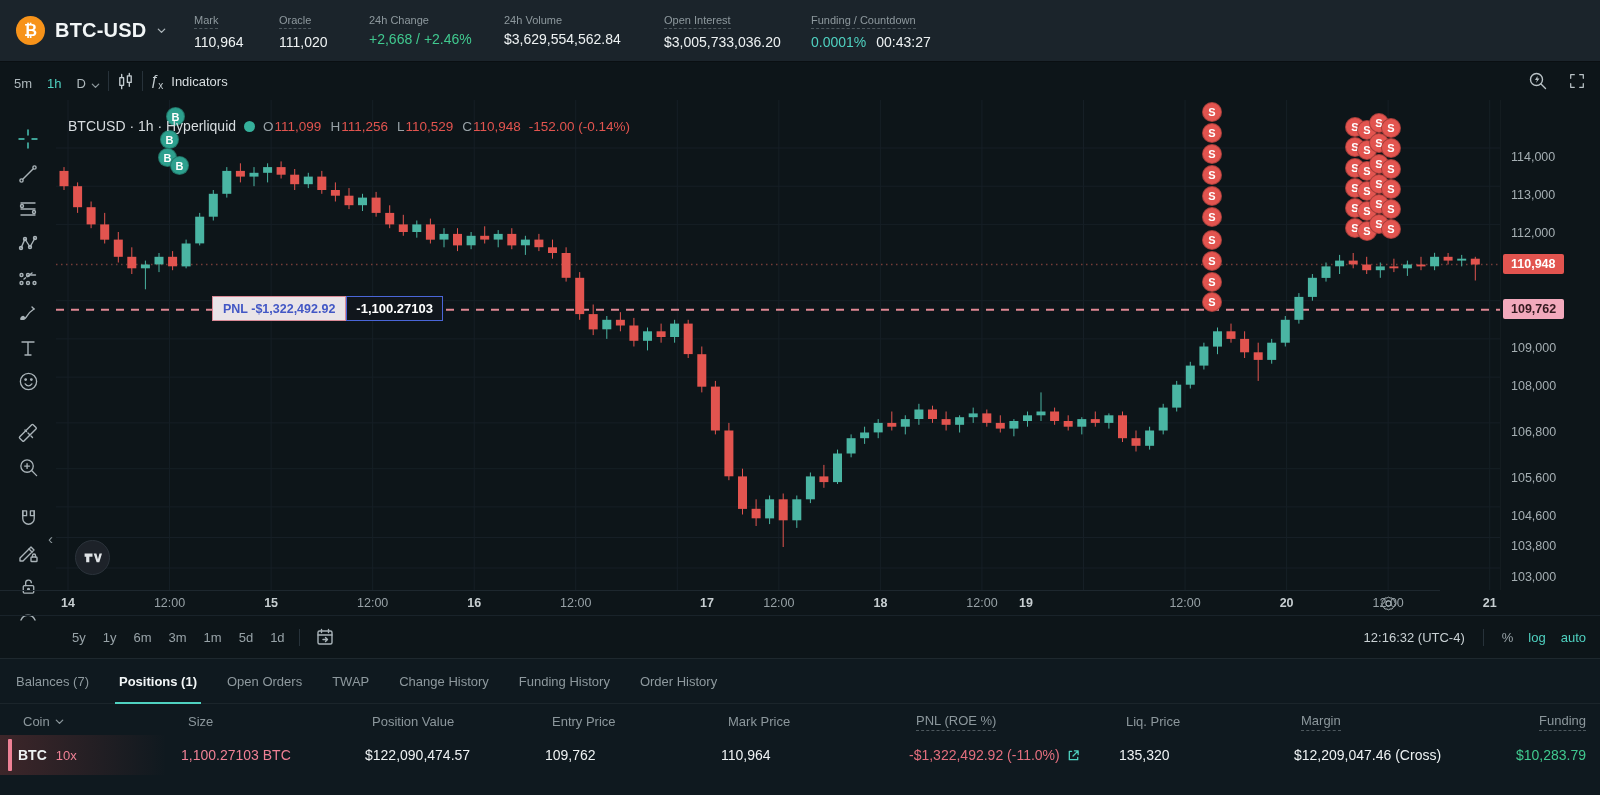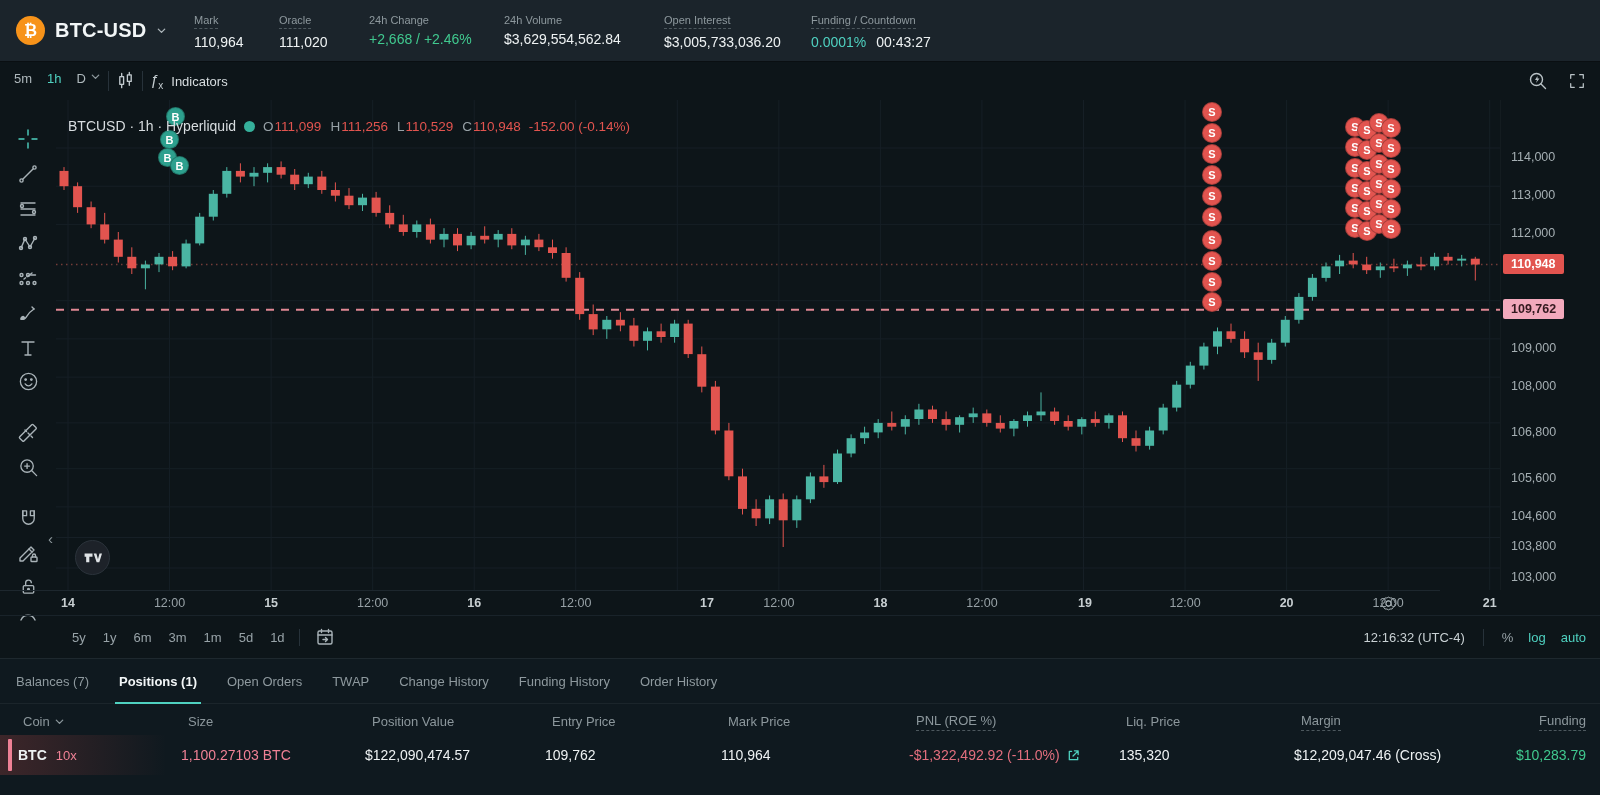--- a/index.html
+++ b/index.html
@@ -18,21 +18,21 @@
   .stat:nth-child(1){width:85px}.stat:nth-child(2){width:90px}.stat:nth-child(3){width:135px}
   .stat:nth-child(4){width:160px}.stat:nth-child(5){width:147px}
   .stat-label { font-size:11px; color:#8e999e; align-self:flex-start; }
   .stat-label.dashed { border-bottom:1px dashed #4d585e; padding-bottom:2px; cursor:help; }
   .stat-value { font-size:14px; color:#eef2f3; display:flex; gap:10px; white-space:nowrap; }
   .stat-value.green { color:#40c98f; }
   .v-teal { color:#4fd1c0; } .v-white { color:#eef2f3; }
 
   
   .chart-toolbar { position:absolute; left:0; top:62px; width:1600px; height:38px; display:flex; align-items:center; padding:0 14px; }
-  .ct-left { display:flex; align-items:flex-start; gap:4px; }
+  .ct-left { display:flex; align-items:flex-end; gap:4px; }
   .interval-btn { font-size:13px; color:#aeb8bc; cursor:pointer; background:none; border:none; font-family:inherit; }
   .interval-btn.active { color:#4fd1c0; }
   .ct-chev { color:#8e999e; display:flex; cursor:pointer; }
   .ct-div { width:1px; height:20px; background:#27323a; margin:0 3px; }
   .tool-btn { color:#c3ccd0; display:flex; align-items:center; gap:8px; cursor:pointer; background:none; border:none; font-family:inherit; }
   .fx-glyph { font-size:15px; font-style:italic; color:#c3ccd0; }
   .fx-glyph sub { font-size:10px; font-style:normal; }
   .indicators-label { font-size:13px; color:#d7dde0; }
   .ct-right { margin-left:auto; display:flex; align-items:center; gap:20px; color:#b9c2c6; }
 
@@ -604,20 +604,24 @@
           <div class="badge sell" style="left: 1289px; top: 118px;">S</div>
           <div class="badge sell" style="left: 1301px; top: 121px;">S</div>
           <div class="badge sell" style="left: 1313px; top: 114px;">S</div>
           <div class="badge sell" style="left: 1325px; top: 119px;">S</div>
           <div class="badge buy" style="left: 110px; top: 7px;">B</div>
           <div class="badge buy" style="left: 104px; top: 30px;">B</div>
           <div class="badge buy" style="left: 102px; top: 48px;">B</div>
           <div class="badge buy" style="left: 114px; top: 56px;">B</div>
         </div>
 
+      <div class="pnl-tooltip">
+        <div class="pnl-left">PNL -$1,322,492.92</div>
+        <div class="pnl-right">-1,100.27103</div>
+      </div>
 
       <div class="tv-logo">
         <svg width="19" height="19" viewBox="0 0 24 24">
           <path fill="#dfe3e6" d="M2 7h10v4H8v7H4v-7H2zM13.5 7h3.4l2 7.2L20.8 7H24l-3.4 11h-3.4z"></path>
         </svg>
       </div>
       <div class="collapse-arrow">‹</div>
     </div>
 
     <div class="price-axis" id="price-axis">
@@ -647,21 +651,21 @@
   <span class="t-tick day" style="left: 68px;">14</span>
       <span class="t-tick" style="left: 169.55px;">12:00</span>
       <span class="t-tick day" style="left: 271.1px;">15</span>
       <span class="t-tick" style="left: 372.65px;">12:00</span>
       <span class="t-tick day" style="left: 474.2px;">16</span>
       <span class="t-tick" style="left: 575.75px;">12:00</span>
       <span class="t-tick day" style="left: 707px;">17</span>
       <span class="t-tick" style="left: 778.85px;">12:00</span>
       <span class="t-tick day" style="left: 880.4px;">18</span>
       <span class="t-tick" style="left: 981.95px;">12:00</span>
-      <span class="t-tick day" style="left: 1085px;">19</span>
+      <span class="t-tick day" style="left: 1026px;">19</span>
       <span class="t-tick" style="left: 1185.05px;">12:00</span>
       <span class="t-tick day" style="left: 1286.6px;">20</span>
       <span class="t-tick" style="left: 1388.15px;">12:00</span>
       <span class="t-tick day" style="left: 1489.7px;">21</span>
     </div>
 
   <div class="chart-bottom">
     <div class="ranges" id="ranges">
         <button class="range-btn">5y</button>
         <button class="range-btn">1y</button>

